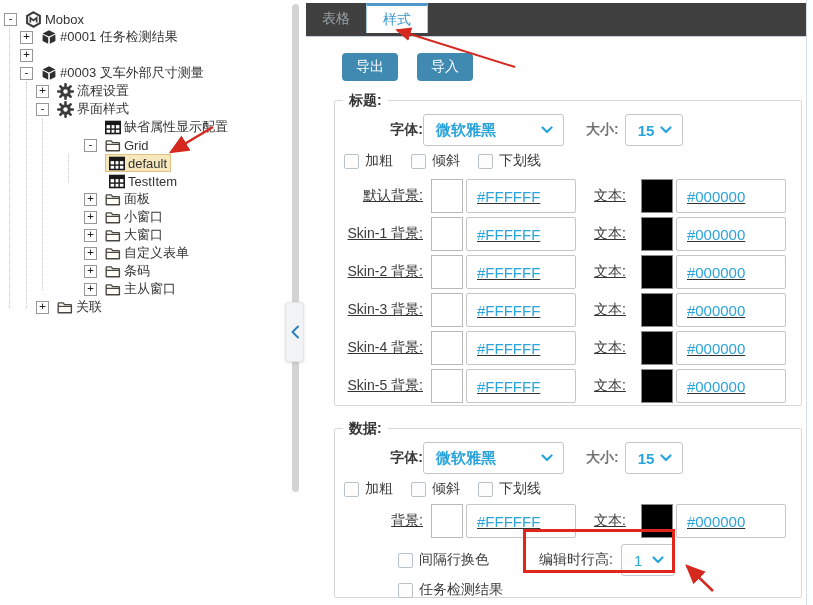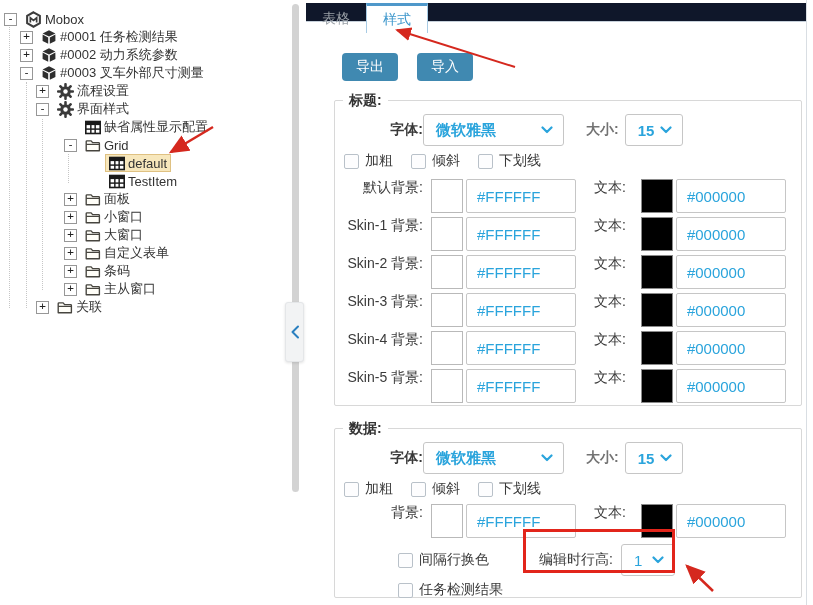--- a/index.html
+++ b/index.html
@@ -5,40 +5,40 @@
   html,body{margin:0;padding:0;}
   body{
     width:813px;height:605px;overflow:hidden;position:relative;background:#fff;
     font-family:"Liberation Sans","DejaVu Sans",sans-serif;color:#333;
   }
   #app{position:absolute;inset:0;width:813px;height:605px;}
 
   
   .tree-panel{position:absolute;left:0;top:0;width:292px;height:605px;overflow:hidden;background:#fff;padding-top:10px;box-sizing:border-box;}
   .tree-row{display:flex;align-items:center;height:18px;font-size:13px;color:#333;white-space:nowrap;cursor:default;}
-  .lvl-0{padding-left:4px}.lvl-1{padding-left:20px}.lvl-2{padding-left:36px}.lvl-3{padding-left:64px}.lvl-4{padding-left:88px}
+  .lvl-0{padding-left:4px}.lvl-1{padding-left:20px}.lvl-2{padding-left:36px}.lvl-3{padding-left:84px}.lvl-4{padding-left:88px}
   .expand{flex:0 0 13px;width:13px;height:13px;box-sizing:border-box;border:1px solid #979797;background:#fff;
           font-size:11px;line-height:10px;text-align:center;color:#222;margin-right:4px;
           font-family:"DejaVu Sans Mono","Liberation Mono",monospace;}
   .expand.noexp{visibility:hidden}
   .node-content{display:flex;align-items:center;height:18px;padding:0 3px;box-sizing:border-box;border:1px solid transparent;}
   .tree-row.selected .node-content{background:var(--highlight-bg);border:1px solid var(--highlight-border);}
   .tree-icon{display:inline-flex;align-items:center;margin-right:3px;line-height:0;}
   .guide{position:absolute;width:0;border-left:1px dotted #c6c6c6;}
 
   
   .splitter-bar{position:absolute;left:292px;top:4px;width:7px;height:488px;background:#d3d3d3;border-radius:4px;}
   .collapse-btn{position:absolute;left:285px;top:302px;width:17px;height:58px;background:#f2f3f4;border:1px solid #e4e6e8;
                 border-radius:3px;box-shadow:0 1px 3px rgba(0,0,0,.12);display:flex;align-items:center;justify-content:center;z-index:4;cursor:pointer;}
   .dotted-sep{position:absolute;left:310px;top:0;height:605px;width:0;border-left:1px dotted #dfb6b6;z-index:2;}
   .right-edge-line{position:absolute;left:806px;top:0;width:1px;height:605px;background:#d9dee3;}
 
   
   .right-panel{position:absolute;left:306px;top:0;width:500px;height:605px;background:#fff;z-index:3;}
-  .tabbar{position:absolute;left:0;top:3px;width:500px;height:19px;background:#0f172a;border-bottom:1px solid #c6d0da;display:flex;box-sizing:border-box;text-align:center;}
+  .tabbar{position:absolute;left:0;top:3px;width:500px;height:34px;background:#404040;border-bottom:1px solid #c6d0da;display:flex;box-sizing:border-box;text-align:center;}
   .tab{height:30px;line-height:30px;padding:0 16px;font-size:14px;color:#9aa0a6;cursor:pointer;box-sizing:border-box;}
   .tab.active{background:#fff;border:1px solid #a8cbe4;border-top:3px solid #4f98ca;border-bottom:none;
               color:var(--tab-active);line-height:26px;margin-bottom:-1px;}
   .toolbar{position:absolute;left:36px;top:53px;display:flex;gap:19px;}
   .btn{height:28px;padding:0 14px;background:var(--button-blue);color:#fff;border:none;border-radius:4px;font-size:14px;
        font-family:inherit;cursor:pointer;}
 
   .panel-box{position:absolute;left:28px;width:468px;border:1px solid #d8d8d8;border-radius:2px;background:#fff;box-sizing:border-box;}
   .box-title{top:100px;height:306px;}
   .box-data{top:428px;height:170px;}
@@ -52,21 +52,21 @@
   .dd .dd-value{color:var(--accent-blue);font-size:15px;}
   .dd-font{width:141px;}
   .dd-size{width:58px;margin-left:6px;}
   .dd-rowheight{width:54px;margin-left:8px;}
   .sub-label{margin-left:22px;font-size:14px;color:#737373;}
 
   .cb-row{margin-top:7px;height:16px;padding-left:9px;}
   .cb{width:15px;height:15px;box-sizing:border-box;border:1px solid #b9c1c9;background:#fdfdfe;border-radius:2px;margin-right:6px;cursor:pointer;flex:0 0 15px;}
   .cb-label{font-size:14px;color:#3a3a3a;margin-right:18px;}
 
-  .color-row{display:flex;height:34px;margin-top:4px;}
+  .color-row{display:flex;align-items:center;height:34px;margin-top:4px;text-decoration:underline;}
   .color-row.first{margin-top:10px;}
   .swatch{width:32px;height:34px;box-sizing:border-box;border:1px solid #b9b9b9;background:#fff;margin-left:8px;cursor:pointer;flex:0 0 32px;}
   .swatch.black{border-color:#8a8a8a;margin-left:0;}
   .hex-input{width:110px;height:34px;box-sizing:border-box;border:1px solid #c6c6c6;border-radius:2px;margin-left:3px;
              padding:0 0 0 10px;font-size:15px;color:var(--accent-blue);font-family:inherit;outline:none;}
   .lbl-b{margin-left:18px;margin-right:15px;font-size:14px;color:#3a3a3a;}
 
   .bg-row{margin-top:7px;}
   .special-row{margin-top:6px;height:32px;padding-left:63px;}
   .special-row .cb{margin-right:6px;}
@@ -108,30 +108,20 @@
                 <polygon points="10,1.5 18,5.5 10,9.5 2,5.5" fill="#2e2e2e"></polygon>
                 <polygon points="2,7 9,10.5 9,18.5 2,15" fill="#2e2e2e"></polygon>
                 <polygon points="18,7 11,10.5 11,18.5 18,15" fill="#2e2e2e"></polygon>
               </svg>
             </span>
       <span class="tree-label">#0001 任务检测结果</span>
     </span>
   </div>
         <div class="tree-row lvl-1">
     <span class="expand">+</span>
-    <span class="node-content">
-      <span class="tree-icon">
-              <svg width="16" height="16" viewBox="0 0 20 20">
-                <polygon points="10,1.5 18,5.5 10,9.5 2,5.5" fill="#2e2e2e"></polygon>
-                <polygon points="2,7 9,10.5 9,18.5 2,15" fill="#2e2e2e"></polygon>
-                <polygon points="18,7 11,10.5 11,18.5 18,15" fill="#2e2e2e"></polygon>
-              </svg>
-            </span>
-      <span class="tree-label">#0002 动力系统参数</span>
-    </span>
   </div>
         <div class="tree-row lvl-1">
     <span class="expand">-</span>
     <span class="node-content">
       <span class="tree-icon">
               <svg width="16" height="16" viewBox="0 0 20 20">
                 <polygon points="10,1.5 18,5.5 10,9.5 2,5.5" fill="#2e2e2e"></polygon>
                 <polygon points="2,7 9,10.5 9,18.5 2,15" fill="#2e2e2e"></polygon>
                 <polygon points="18,7 11,10.5 11,18.5 18,15" fill="#2e2e2e"></polygon>
               </svg>

